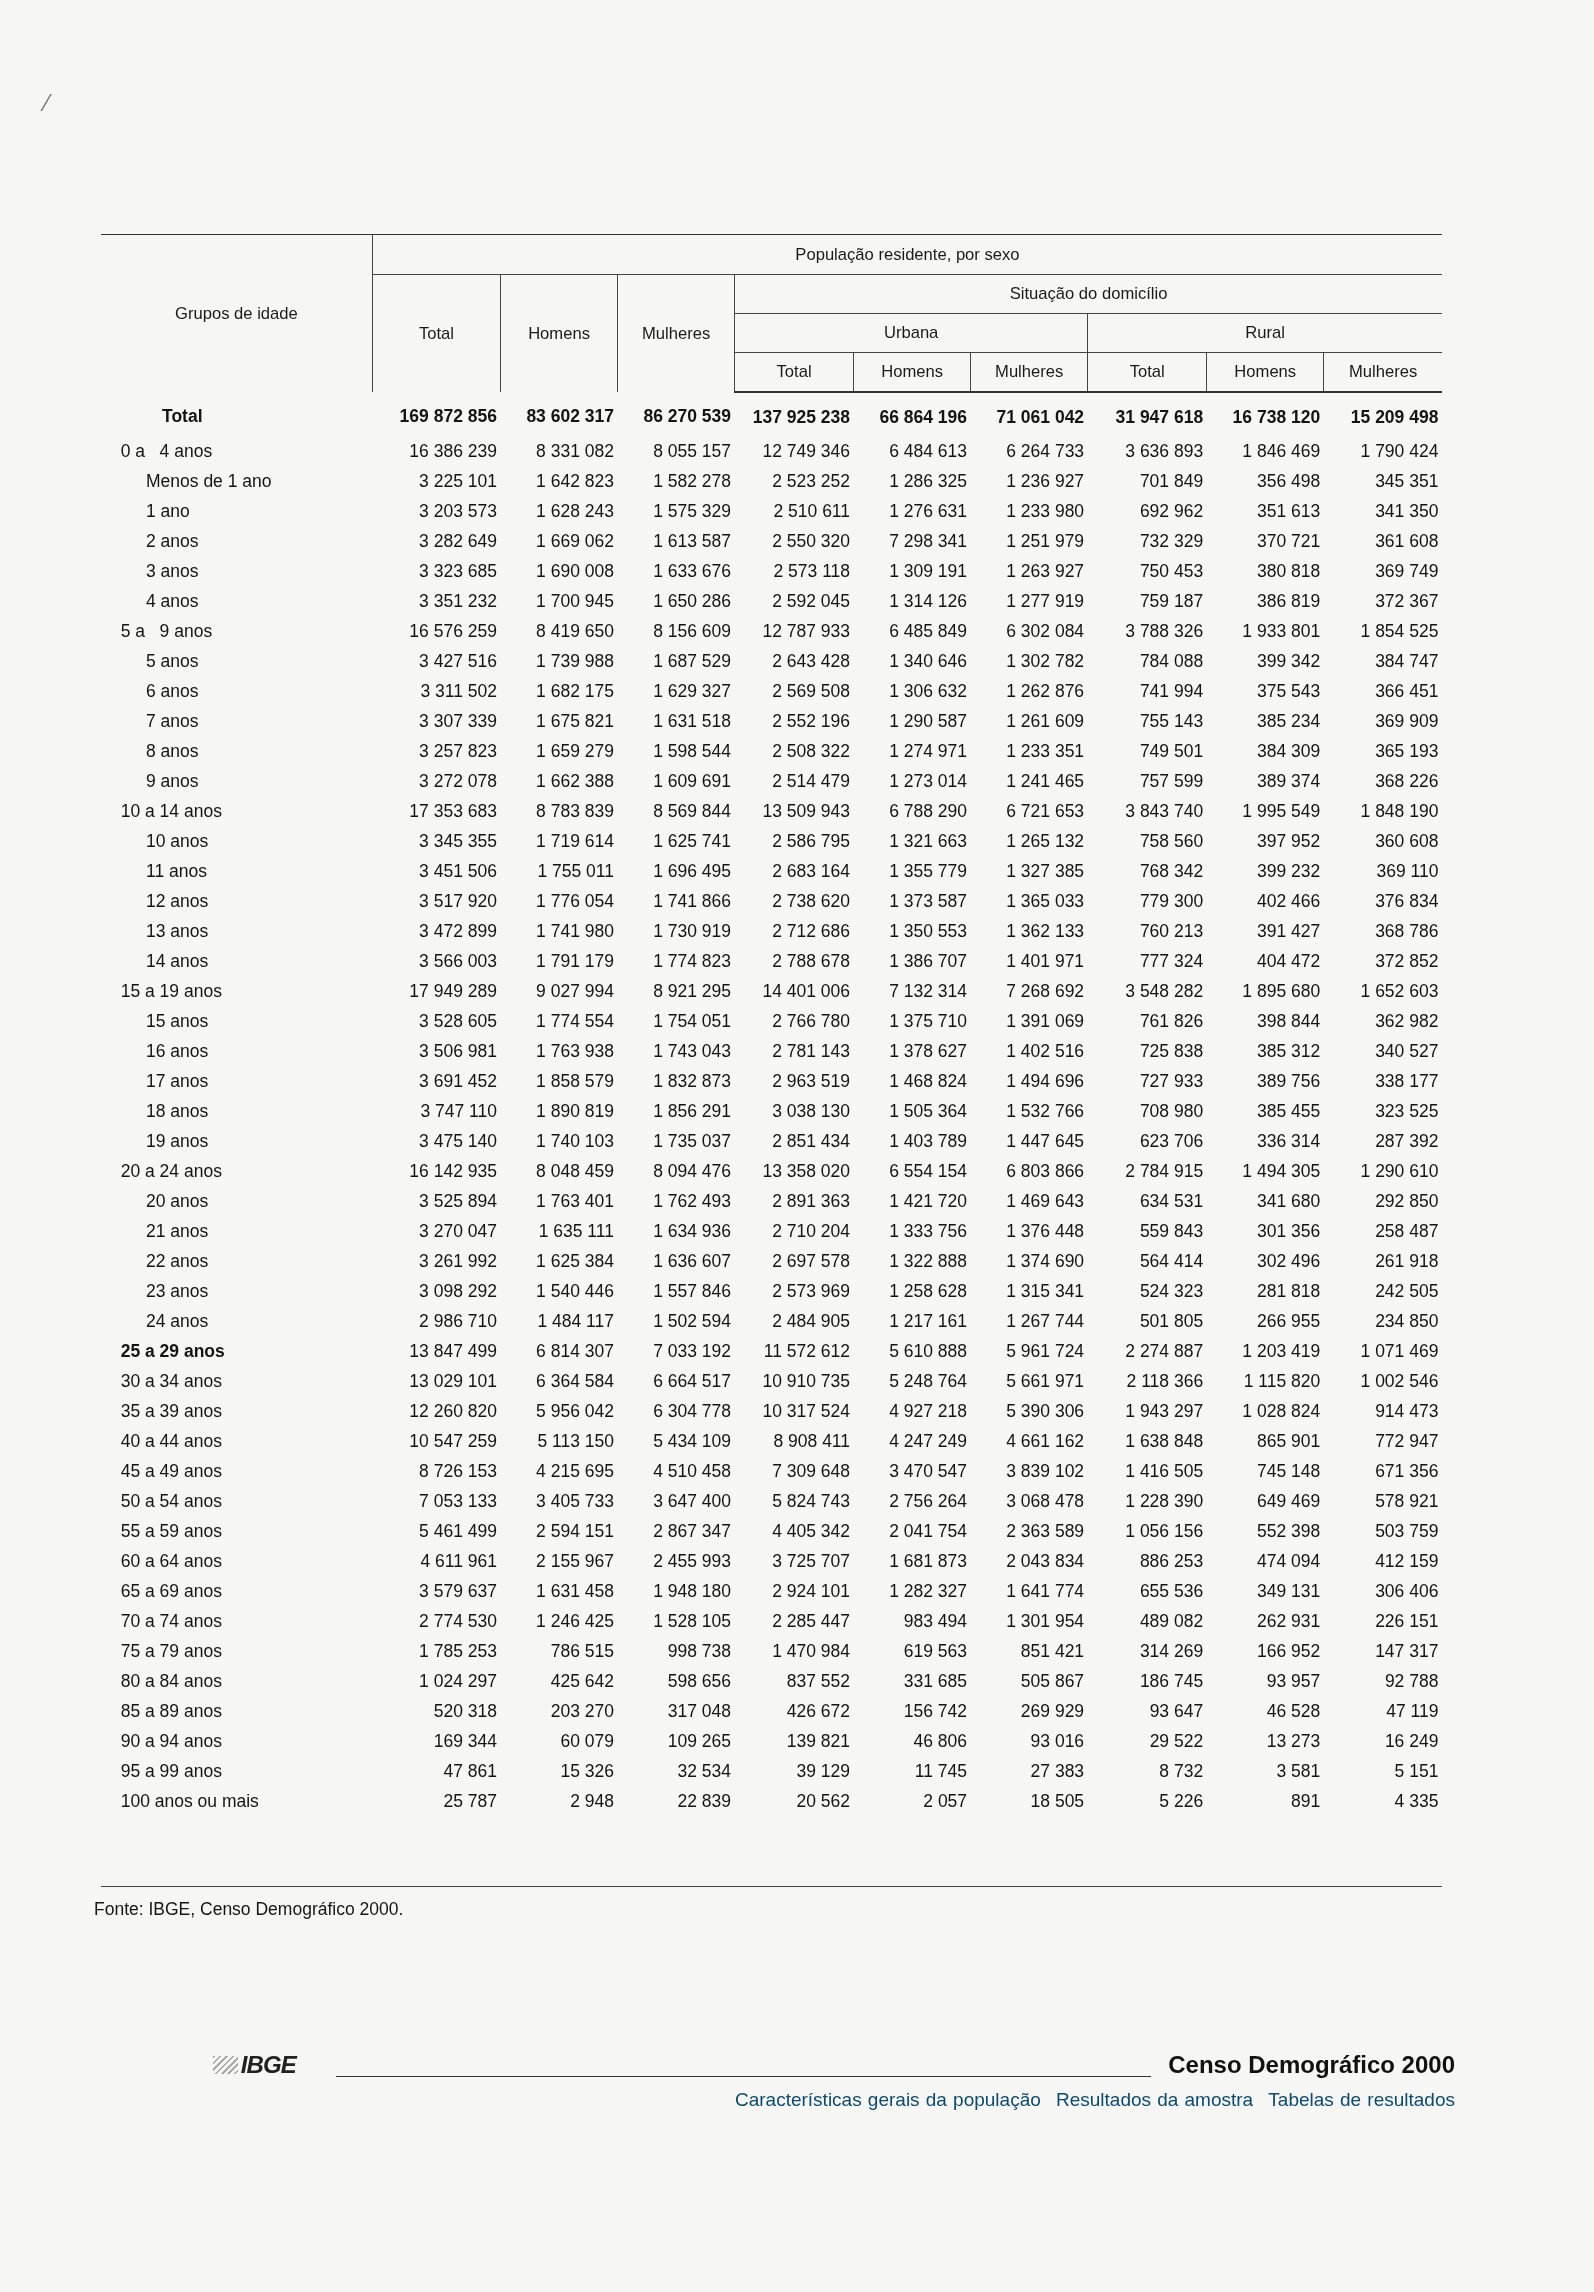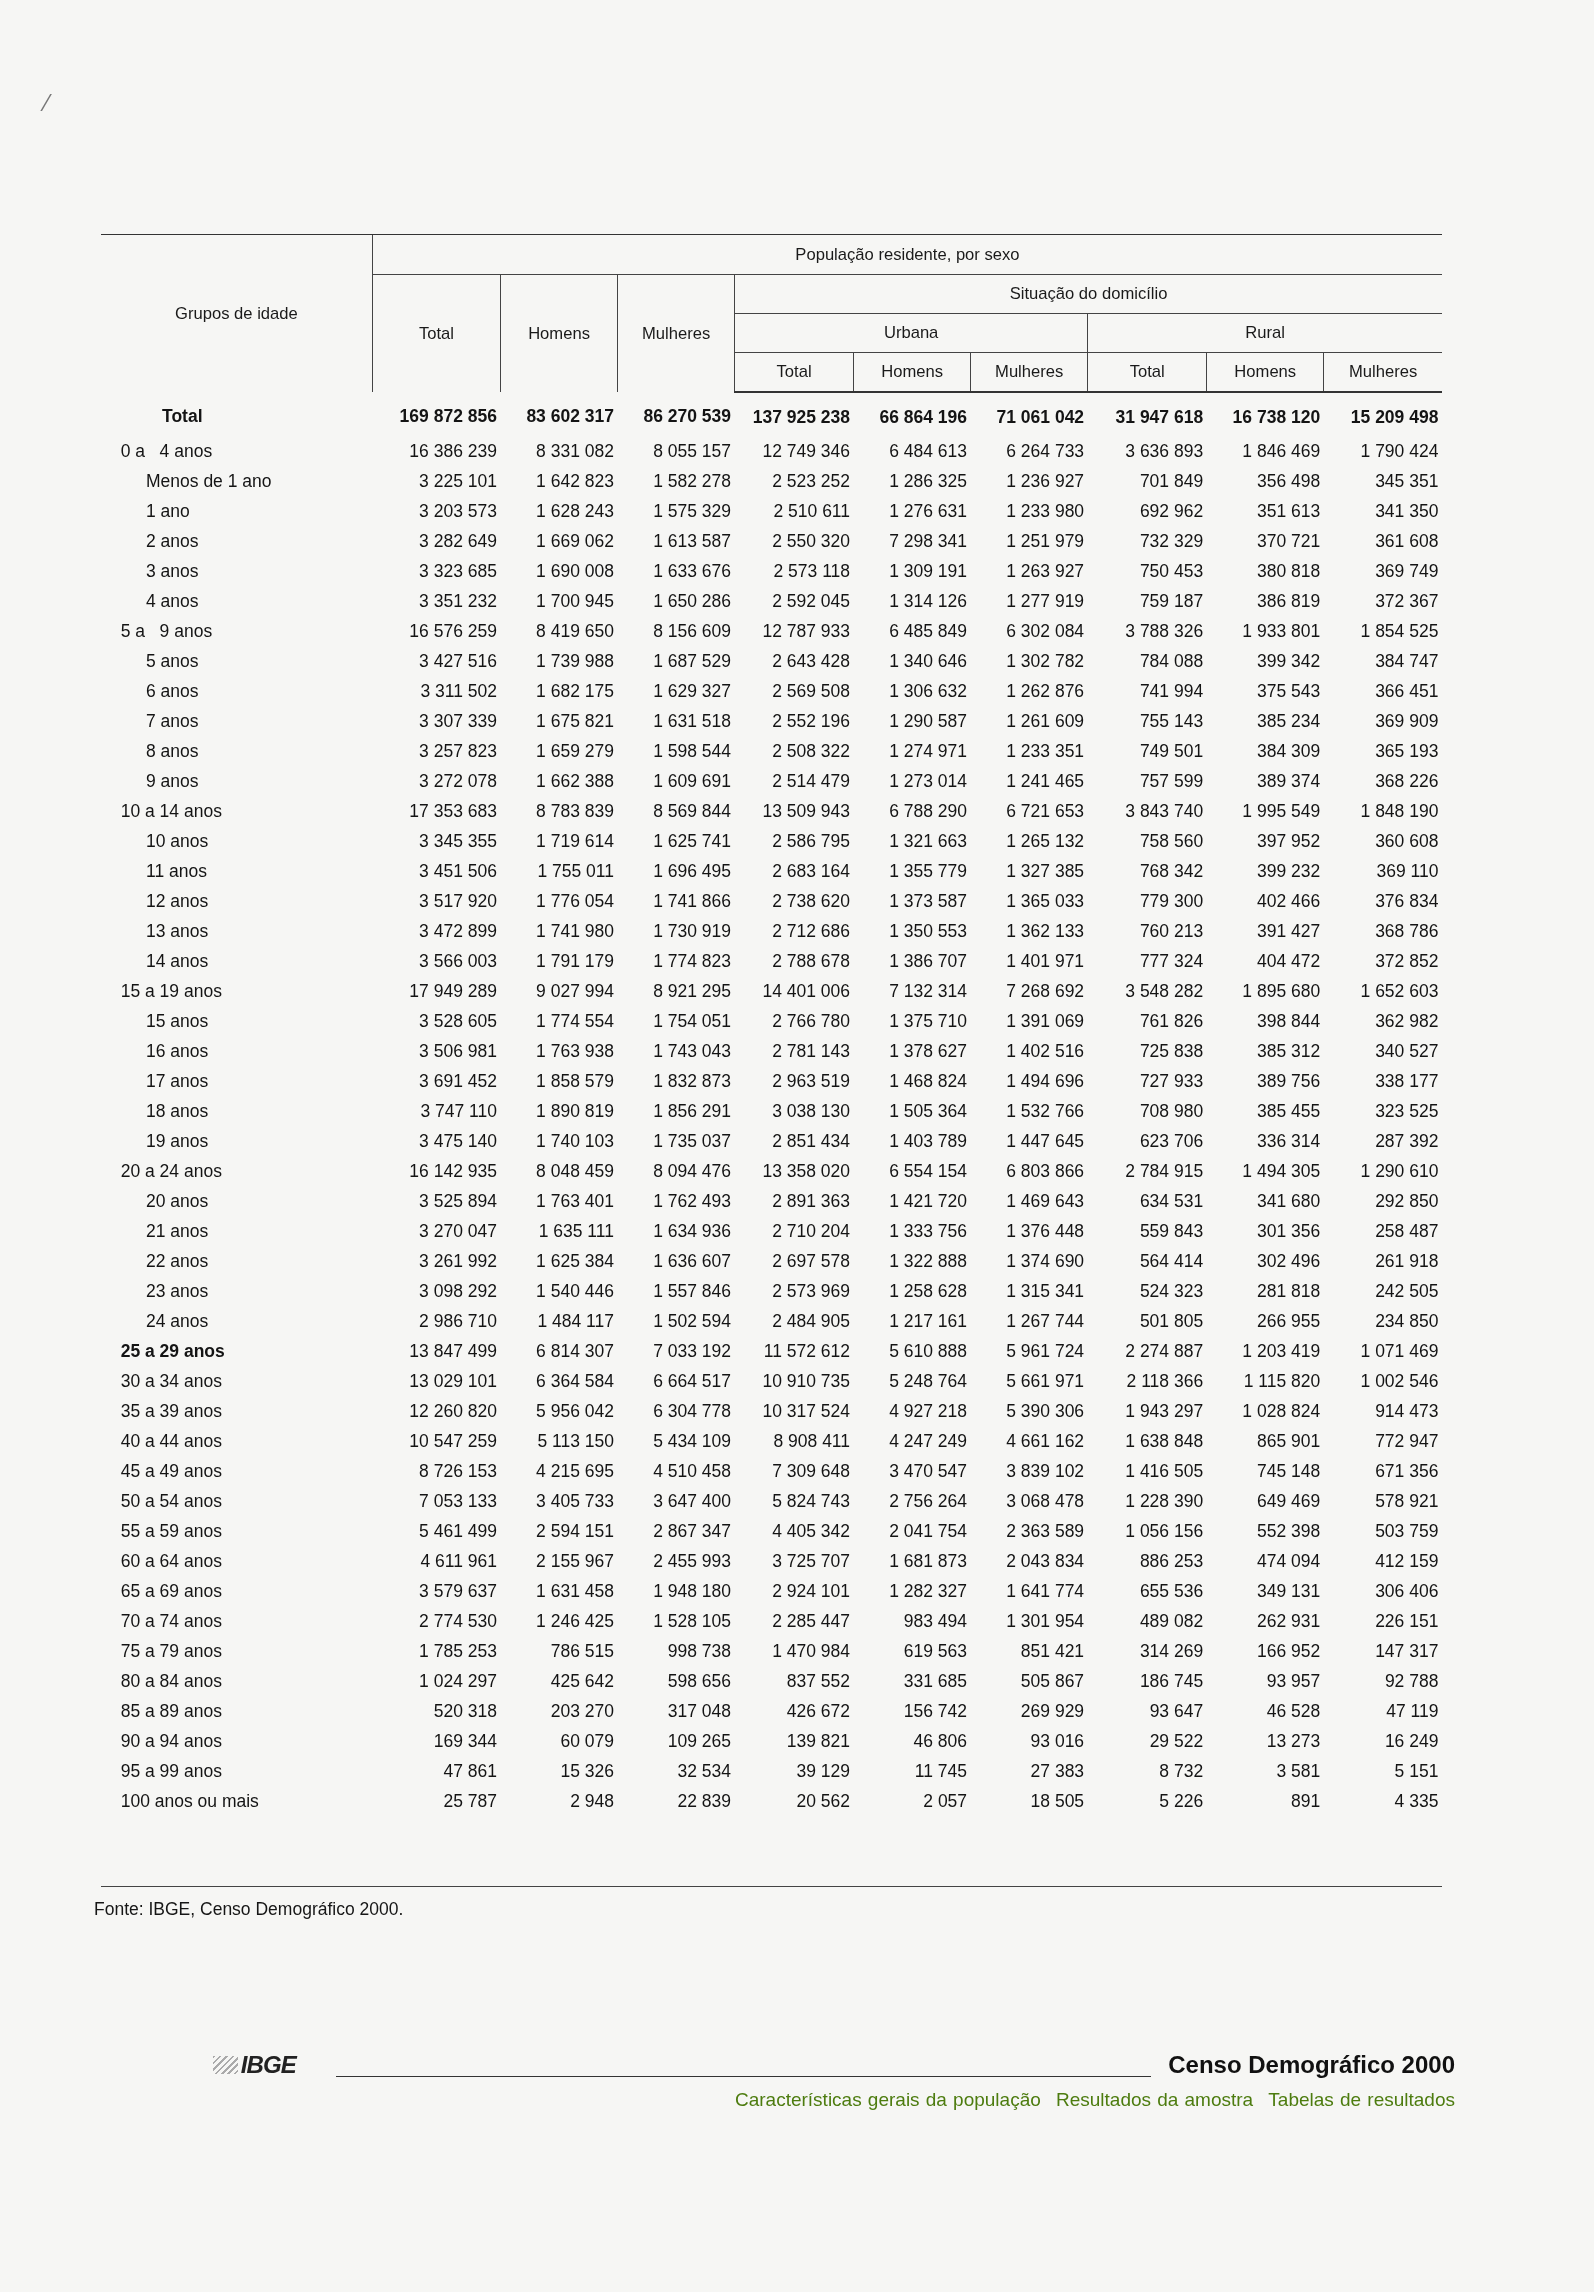--- a/index.html
+++ b/index.html
@@ -64,21 +64,21 @@
   }
   .footer-line {
     position: absolute; left: 336px; top: 2076px; width: 815px;
     border-top: 1.8px solid #333;
   }
   .footer-right {
     position: absolute; right: 139px; top: 2051px; font-size: 24px;
     font-weight: bold; color: #111;
   }
   .footer-sub {
-    position: absolute; right: 139px; top: 2089px; font-size: 19px; color: #4d7c0f;
+    position: absolute; right: 139px; top: 2089px; font-size: 19px; color: #0c4a6e;
     word-spacing: 0.9px;
   }
   .footer-sub span { margin-left: 9px; }
 </style>
 </head>
 <body>
 
 <div class="mark">⁄</div>
 
 <div class="title">

